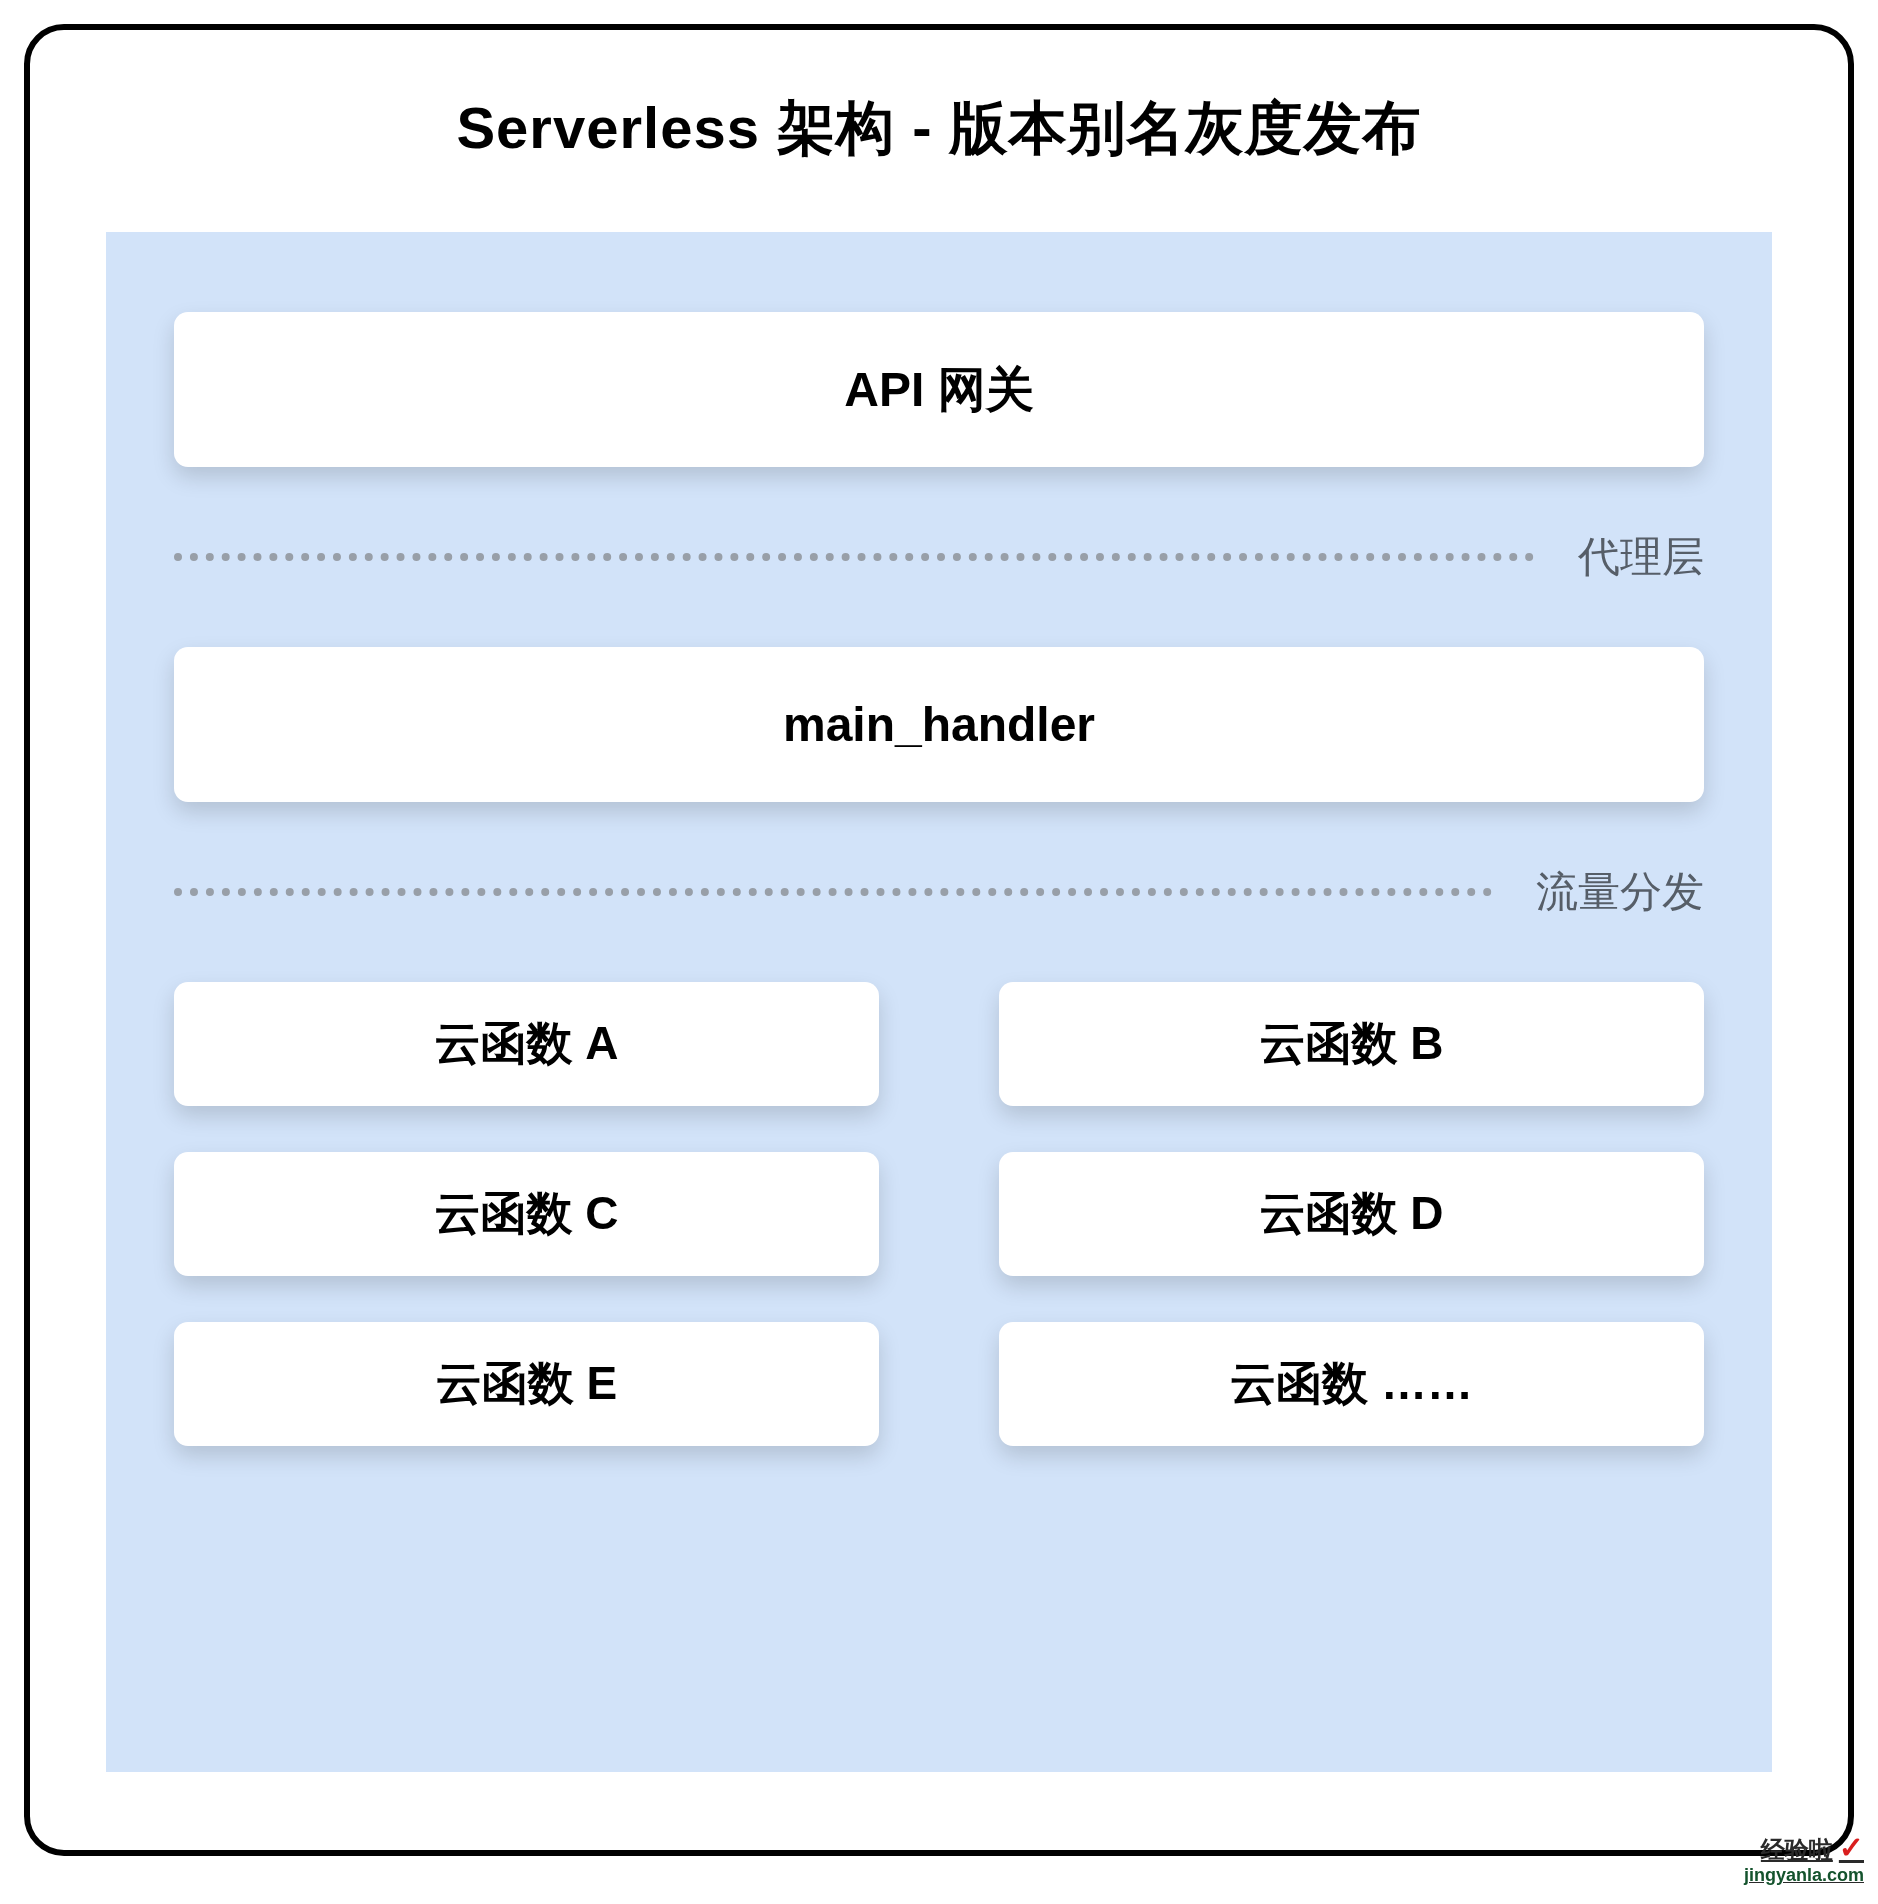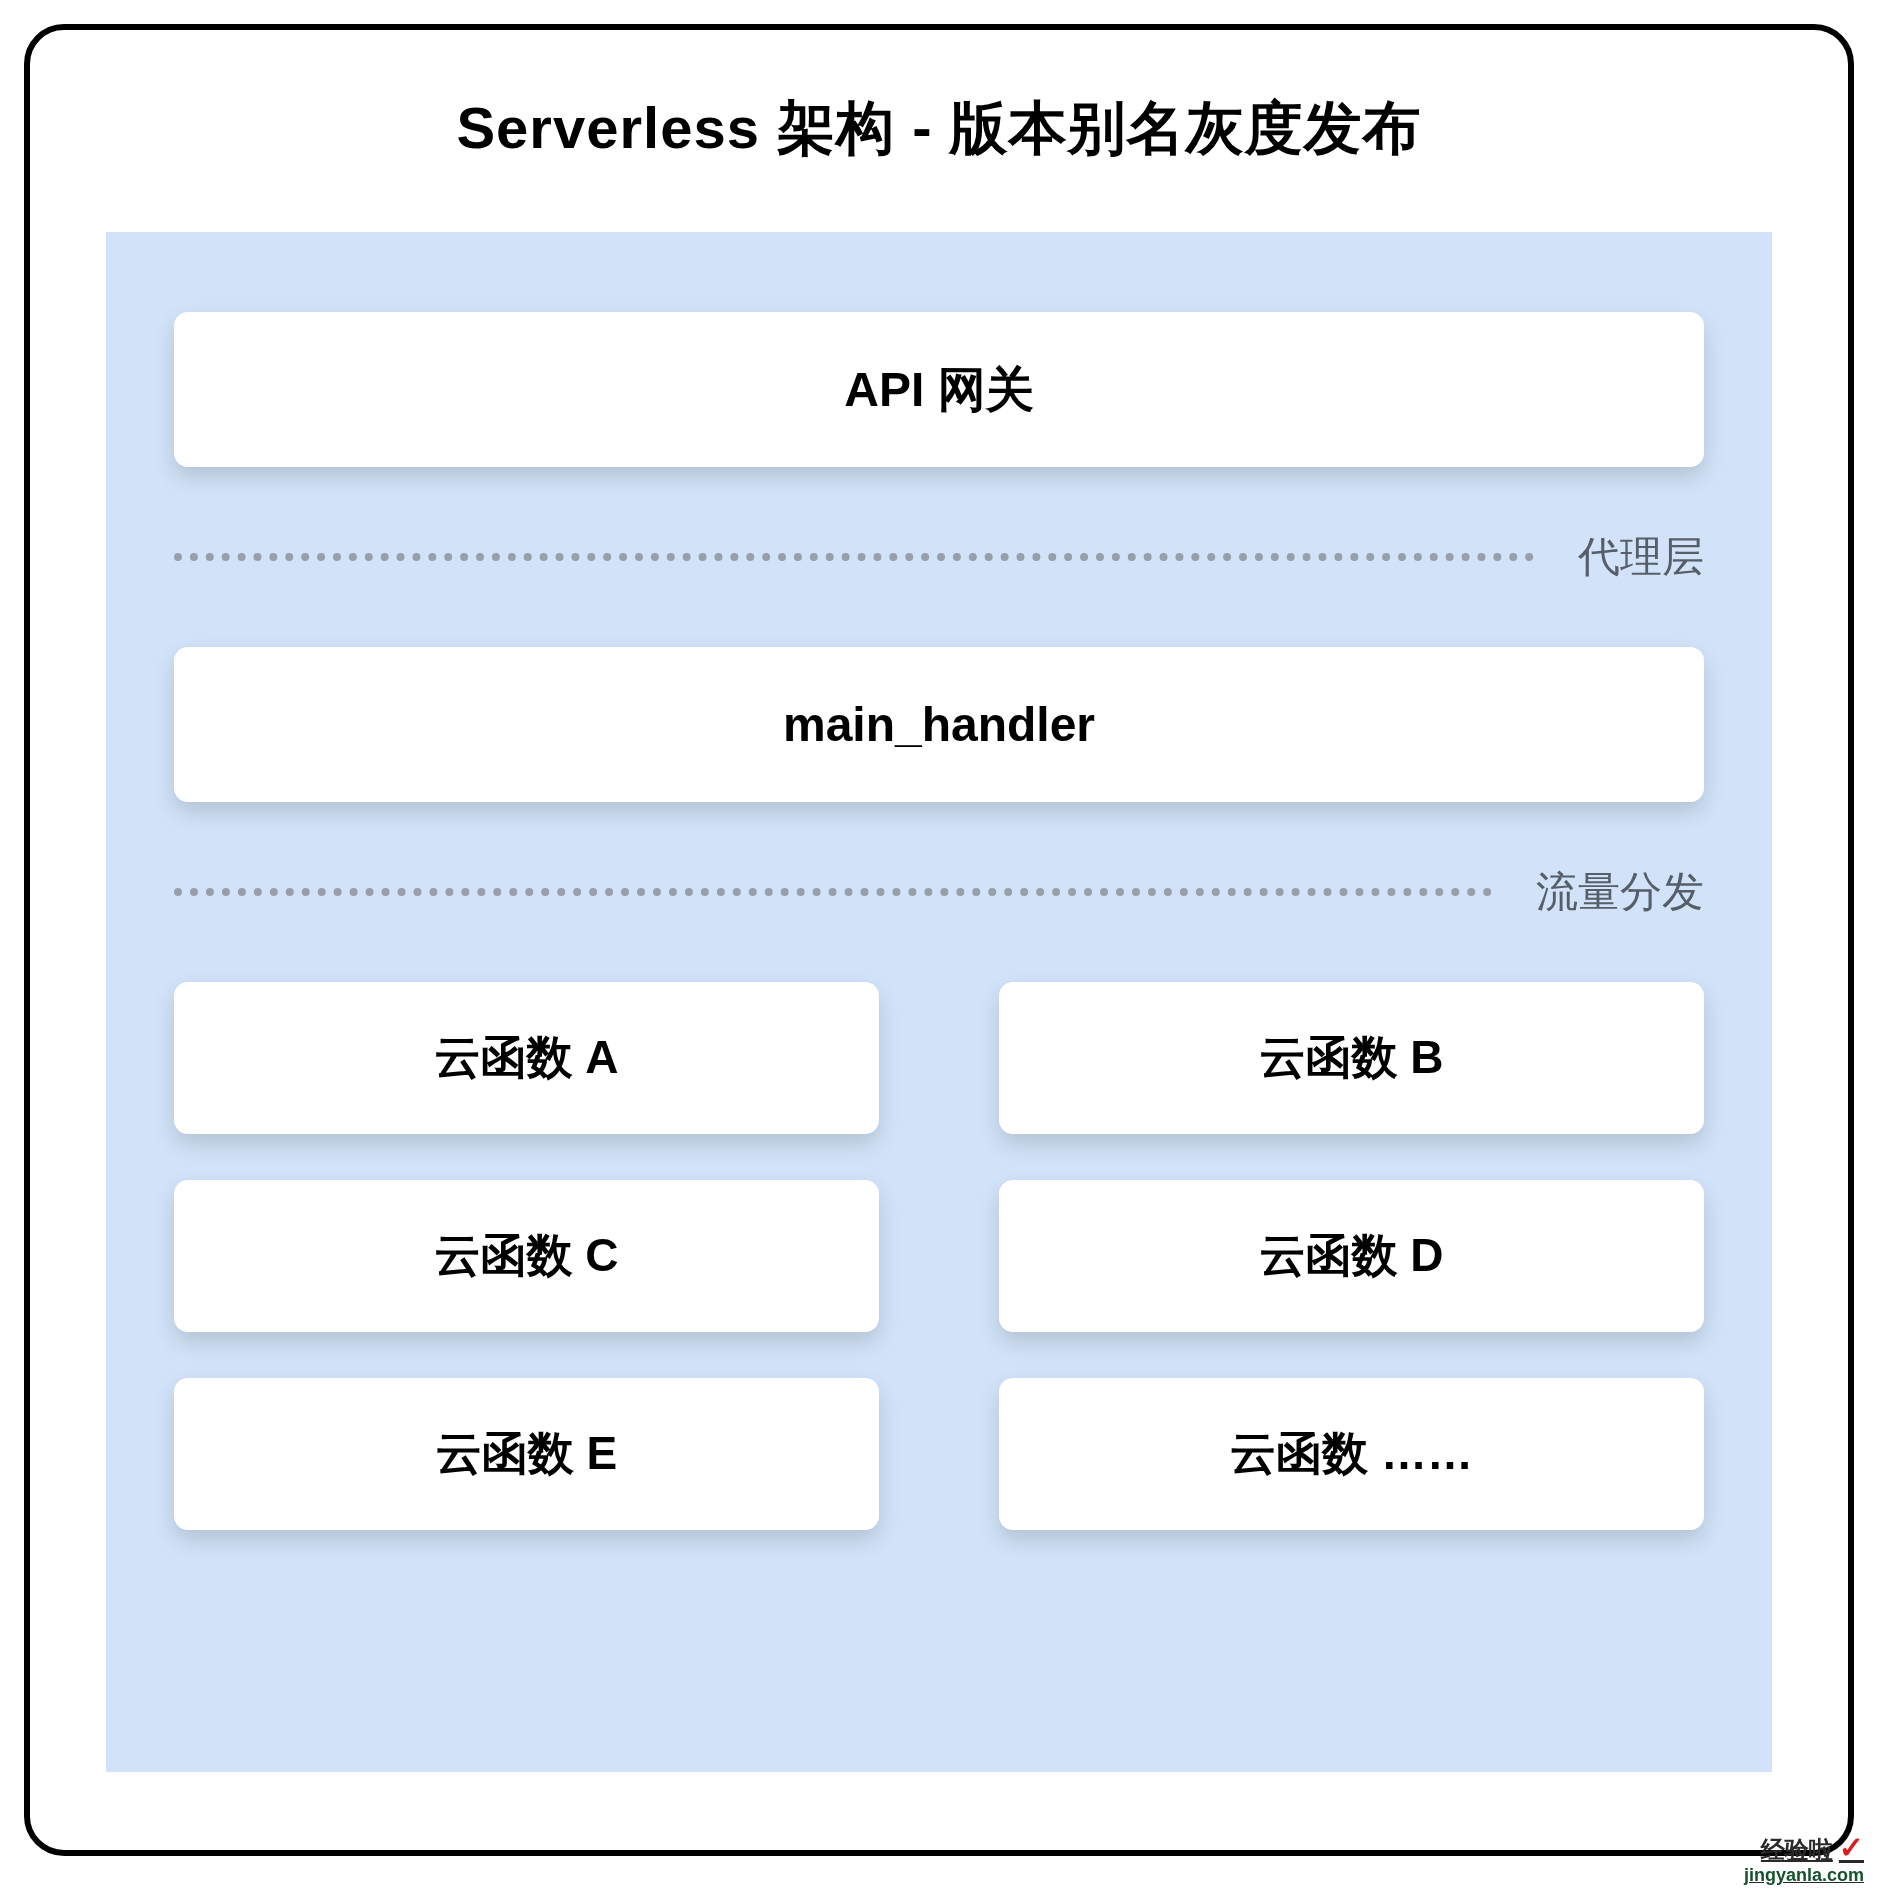--- a/index.html
+++ b/index.html
@@ -85,21 +85,21 @@
     }
     
     .grid-container {
       display: grid;
       grid-template-columns: 1fr 1fr;
       gap: 46px 120px;
       margin-top: 10px;
     }
     
     .grid-box {
-      height: 152px;
+      height: 124px;
       background: #ffffff;
       border-radius: 14px;
       box-shadow: 0 10px 22px rgba(0, 0, 0, 0.15);
       display: flex;
       align-items: center;
       justify-content: center;
       font-size: 46px;
       font-weight: 600;
       color: #000000;
     }

